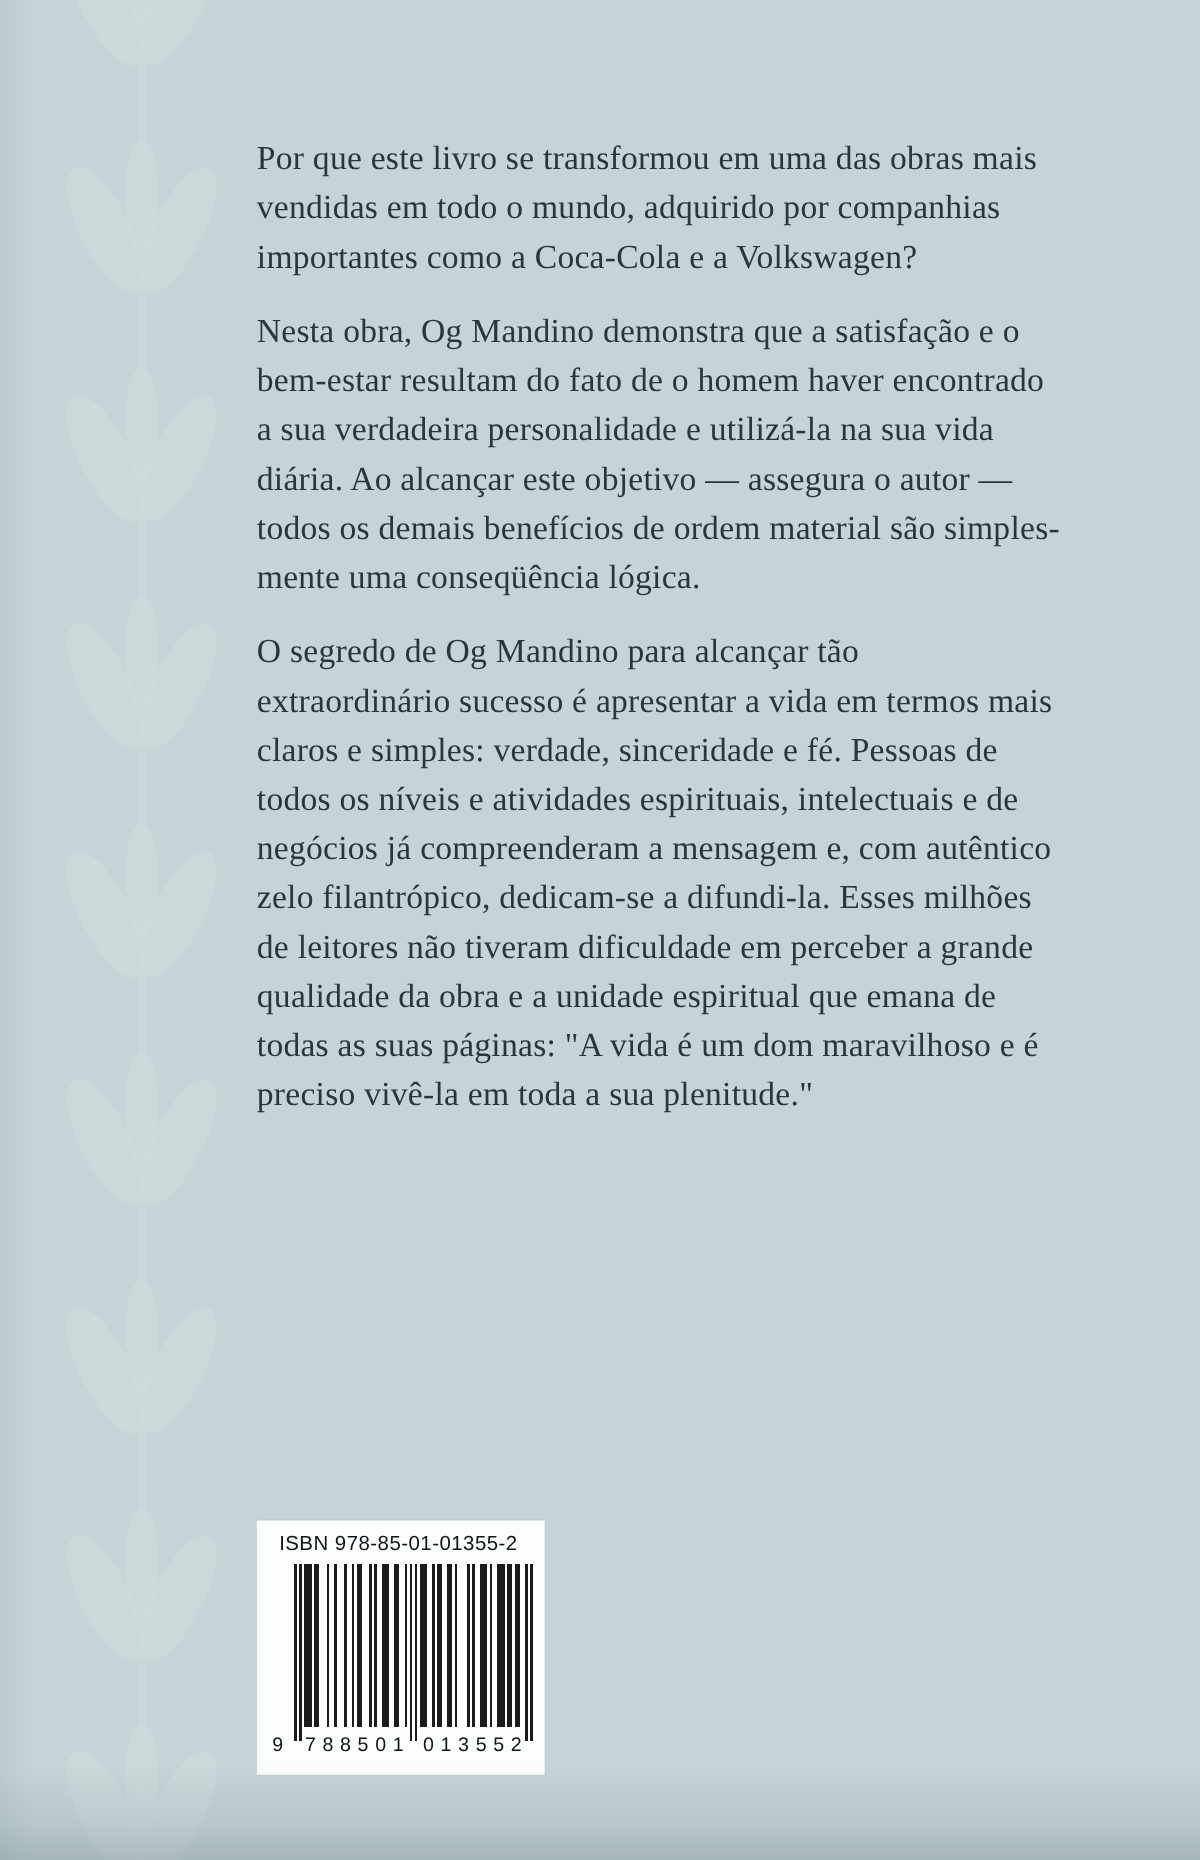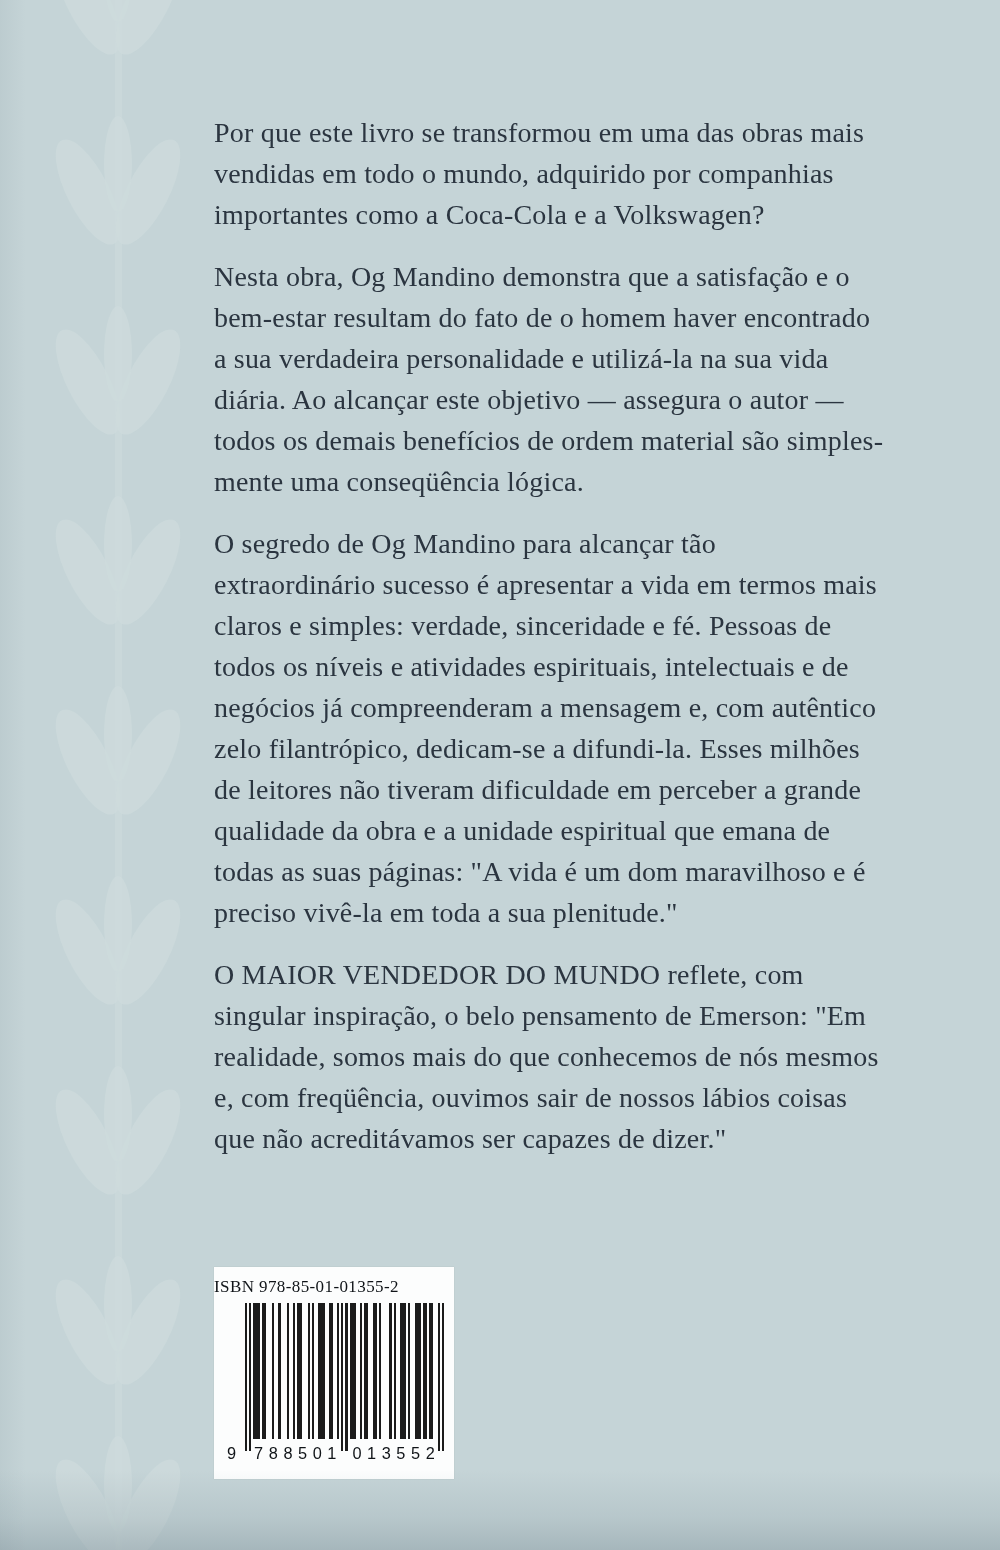--- a/index.html
+++ b/index.html
@@ -52,22 +52,22 @@
   }
   .barcode-label{
     position:absolute;
     left:214px;top:1267px;
     width:240px;height:212px;
     background:var(--label_background);
     box-shadow:0 0 1px rgba(0,0,0,0.15);
   }
   .isbn-text{
     position:absolute;top:10px;left:0;right:4px;
-    text-align:left;
-    font-family:Liberation Serif, serif;
+    text-align:center;
+    font-family:Liberation Sans, sans-serif;
     font-size:17px;
     letter-spacing:0.4px;
     color:#101418;
     white-space:nowrap;
   }
   .ean-svg{
     position:absolute;
     left:8px;top:36px;
     width:226px;height:158px;
     shape-rendering:crispEdges;
@@ -120,25 +120,20 @@
     <p>O segredo de Og Mandino para alcançar tão
 extraordinário sucesso é apresentar a vida em termos mais
 claros e simples: verdade, sinceridade e fé. Pessoas de
 todos os níveis e atividades espirituais, intelectuais e de
 negócios já compreenderam a mensagem e, com autêntico
 zelo filantrópico, dedicam-se a difundi-la. Esses milhões
 de leitores não tiveram dificuldade em perceber a grande
 qualidade da obra e a unidade espiritual que emana de
 todas as suas páginas: "A vida é um dom maravilhoso e é
 preciso vivê-la em toda a sua plenitude."</p>
-    <p>O MAIOR VENDEDOR DO MUNDO reflete, com
-singular inspiração, o belo pensamento de Emerson: "Em
-realidade, somos mais do que conhecemos de nós mesmos
-e, com freqüência, ouvimos sair de nossos lábios coisas
-que não acreditávamos ser capazes de dizer."</p>
   </div>
 
   <div class="barcode-label">
     <div class="isbn-text">ISBN 978-85-01-01355-2</div>
     <svg id="ean-svg" class="ean-svg" viewBox="-11 0 108 75.5" preserveAspectRatio="none">
         <rect x="0" y="0" width="1" height="70.5"></rect>
         <rect x="2" y="0" width="1" height="70.5"></rect>
         <rect x="4" y="0" width="1" height="65"></rect>
         <rect x="5" y="0" width="1" height="65"></rect>
         <rect x="6" y="0" width="1" height="65"></rect>

